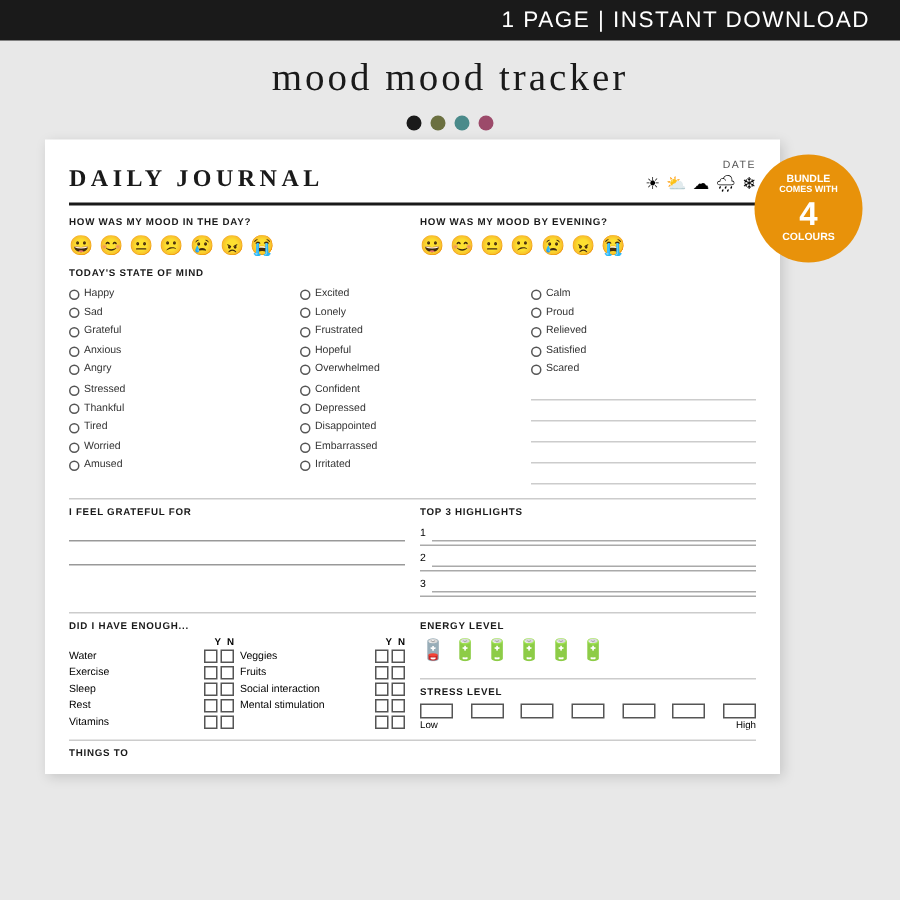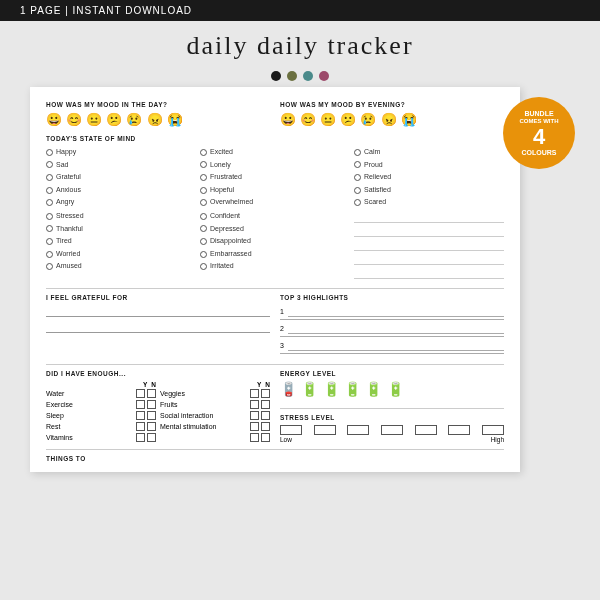--- a/index.html
+++ b/index.html
@@ -11,25 +11,25 @@
       overflow: hidden;
       display: flex;
       flex-direction: column;
       align-items: center;
     }
 
     .top-banner {
       background: #1a1a1a;
       color: #fff;
       font-family: Arial, sans-serif;
-      font-size: 10px;
+      font-size: 15px;
       letter-spacing: 1px;
       padding: 5px 20px;
       width: 100%;
-      text-align: left;
+      text-align: right;
     }
 
     .title-area {
       text-align: center;
       padding: 10px 0 4px;
     }
 
     .main-title {
       font-family: 'Georgia', serif;
       font-size: 26px;
@@ -274,33 +274,46 @@
     }
   </style>
 </head>
 <body>
 
 <div class="top-banner">
   <span>1 PAGE | INSTANT DOWNLOAD</span>
 </div>
 
 <div class="title-area">
-  <div class="main-title">daily daily tracker</div>
+  <div class="main-title">mood mood tracker</div>
 </div>
 
 <div class="color-dots">
   <div class="dot" style="background:#1a1a1a"></div>
   <div class="dot" style="background:#6b7040"></div>
   <div class="dot" style="background:#4a8a8a"></div>
   <div class="dot" style="background:#9c4a6a"></div>
 </div>
 
 <div class="page-wrapper">
   <div class="journal-page">
 
+    <div class="journal-header">
+      <div class="journal-title">DAILY JOURNAL</div>
+      <div class="date-section">
+        <div class="date-label">DATE</div>
+        <div class="weather-icons">
+          <span>☀</span>
+          <span>⛅</span>
+          <span>☁</span>
+          <span>🌧</span>
+          <span>❄</span>
+        </div>
+      </div>
+    </div>
 
     <div class="two-col">
       <div>
         <div class="section-label">HOW WAS MY MOOD IN THE DAY?</div>
         <div class="mood-emojis">
           <span>😀</span>
           <span>😊</span>
           <span>😐</span>
           <span>😕</span>
           <span>😢</span>

